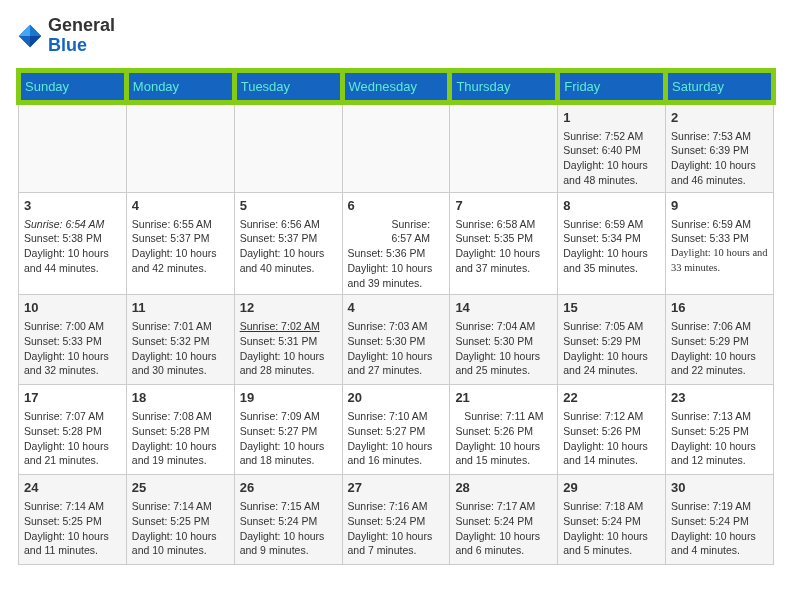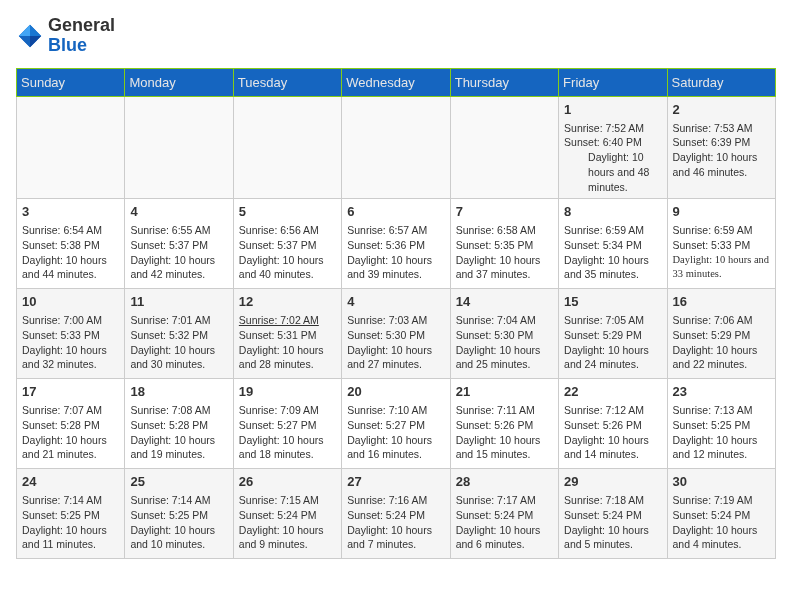--- a/index.html
+++ b/index.html
@@ -44,26 +44,26 @@
       font-size: 14px;
       color: #555;
     }
     .calendar-table {
       width: 100%;
       border-collapse: collapse;
       font-size: 11px;
     }
     .calendar-table thead tr th {
       background: #1565c0;
-      color: #e5e5e5;
+      color: #5eead4;
       padding: 6px 4px;
       text-align: left;
       font-size: 13px;
       font-weight: normal;
-      border: 1px solid #84cc16;
+      border: 5px solid #84cc16;
     }
     .calendar-table tbody tr td {
       border: 1px solid #ccc;
       vertical-align: top;
       padding: 4px 5px;
       width: calc(100% / 7);
       min-height: 90px;
       height: 90px;
       background: #fff;
       color: #333;
@@ -123,51 +123,51 @@
   <tr>
         <td class="cell-empty"></td>
         <td class="cell-empty"></td>
         <td class="cell-empty"></td>
         <td class="cell-empty"></td>
         <td class="cell-empty"></td>
         <td>
           <span class="day-number">1</span>
           <span style="display: block;">Sunrise: 7:52 AM</span>
           <span style="display: block;">Sunset: 6:40 PM</span>
-          <span style="display: block; margin-left: 24px;">Daylight: 10 hours and 48 minutes.</span>
+          <span style="display: block;">Daylight: 10 hours and 48 minutes.</span>
         </td>
         <td>
           <span class="day-number">2</span>
           <span style="display: block;">Sunrise: 7:53 AM</span>
           <span style="display: block;">Sunset: 6:39 PM</span>
           <span style="display: block;">Daylight: 10 hours and 46 minutes.</span>
         </td>
       </tr>
       <tr>
         <td>
           <span class="day-number">3</span>
-          <span style="display: block;">Sunrise: 6:54 AM</span>
+          <span style="display: block; font-style: italic;">Sunrise: 6:54 AM</span>
           <span style="display: block;">Sunset: 5:38 PM</span>
           <span style="display: block;">Daylight: 10 hours and 44 minutes.</span>
         </td>
         <td>
           <span class="day-number">4</span>
           <span style="display: block;">Sunrise: 6:55 AM</span>
           <span style="display: block;">Sunset: 5:37 PM</span>
           <span style="display: block;">Daylight: 10 hours and 42 minutes.</span>
         </td>
         <td>
           <span class="day-number">5</span>
           <span style="display: block;">Sunrise: 6:56 AM</span>
           <span style="display: block;">Sunset: 5:37 PM</span>
           <span style="display: block;">Daylight: 10 hours and 40 minutes.</span>
         </td>
         <td>
           <span class="day-number">6</span>
-          <span style="display: block;">Sunrise: 6:57 AM</span>
+          <span style="display: block; margin-left: 44px;">Sunrise: 6:57 AM</span>
           <span style="display: block;">Sunset: 5:36 PM</span>
           <span style="display: block;">Daylight: 10 hours and 39 minutes.</span>
         </td>
         <td>
           <span class="day-number">7</span>
           <span style="display: block;">Sunrise: 6:58 AM</span>
           <span style="display: block;">Sunset: 5:35 PM</span>
           <span style="display: block;">Daylight: 10 hours and 37 minutes.</span>
         </td>
         <td>
@@ -247,21 +247,21 @@
           <span style="display: block;">Daylight: 10 hours and 18 minutes.</span>
         </td>
         <td>
           <span class="day-number">20</span>
           <span style="display: block;">Sunrise: 7:10 AM</span>
           <span style="display: block;">Sunset: 5:27 PM</span>
           <span style="display: block;">Daylight: 10 hours and 16 minutes.</span>
         </td>
         <td>
           <span class="day-number">21</span>
-          <span style="display: block;">Sunrise: 7:11 AM</span>
+          <span style="display: block; text-align: center;">Sunrise: 7:11 AM</span>
           <span style="display: block;">Sunset: 5:26 PM</span>
           <span style="display: block;">Daylight: 10 hours and 15 minutes.</span>
         </td>
         <td>
           <span class="day-number">22</span>
           <span style="display: block;">Sunrise: 7:12 AM</span>
           <span style="display: block;">Sunset: 5:26 PM</span>
           <span style="display: block;">Daylight: 10 hours and 14 minutes.</span>
         </td>
         <td>

